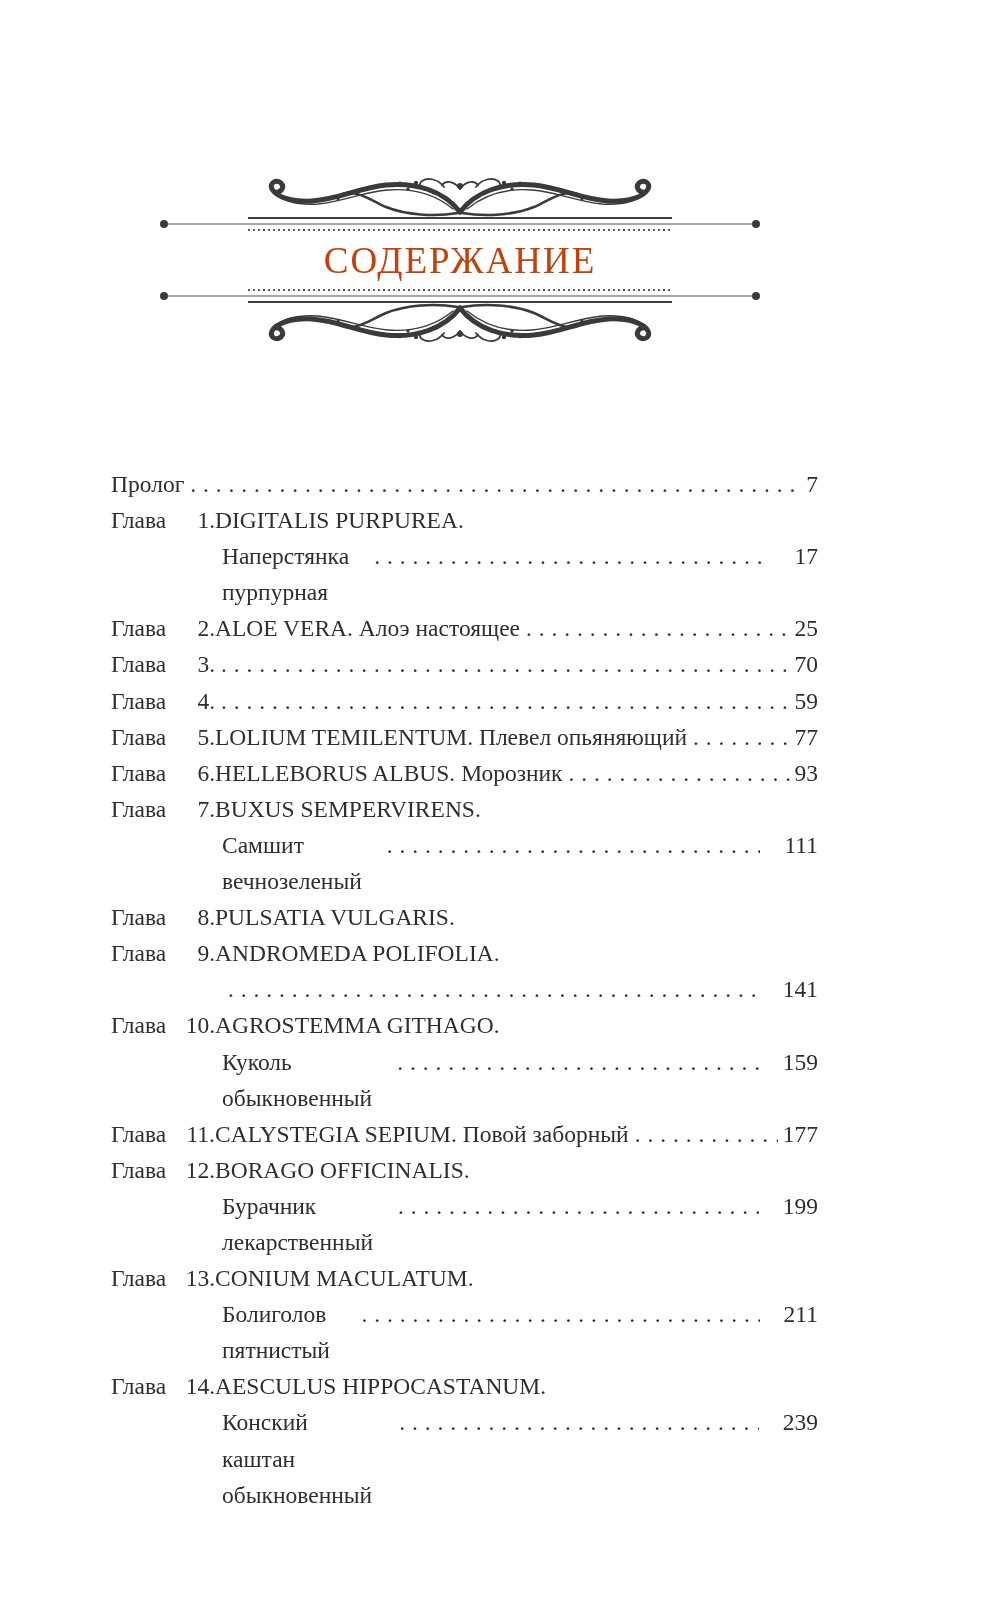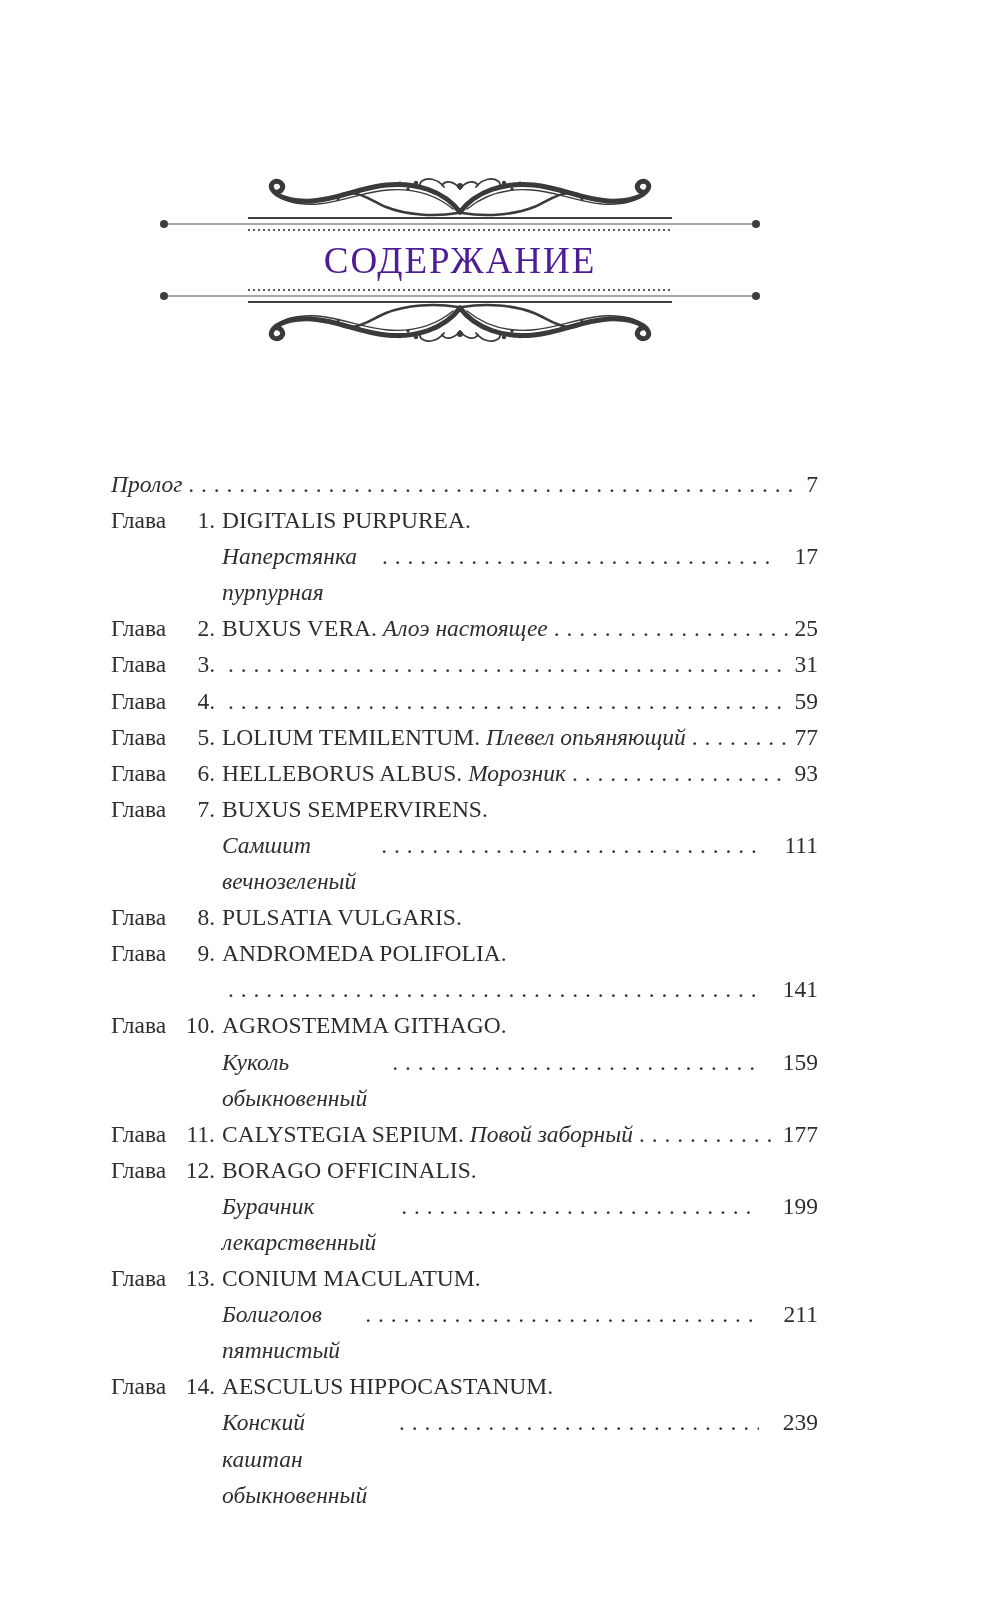--- a/index.html
+++ b/index.html
@@ -13,29 +13,29 @@
   .orn-svg{display:block;width:424px;height:40px;margin:0 auto;}
   .orn-svg.flip{transform:scaleY(-1);}
   .rule-dark{width:424px;height:2px;background:#3f3f3f;margin:0 auto;}
   .rule-gray{position:relative;width:594px;height:2px;background:#a8a8a8;margin:4px 0;}
   .rule-gray .enddot{position:absolute;top:-3px;width:8px;height:8px;border-radius:50%;background:#3c3c3c;}
   .rule-gray .enddot.l{left:-3px;} .rule-gray .enddot.r{right:-3px;}
   .rule-dotted{width:424px;height:2px;margin:3px auto;
     background-image:repeating-linear-gradient(to right,#5a5a5a 0 2px,transparent 2px 5px);}
   h1.toc-title{
     margin:7px 0 5px 0;text-align:center;font-weight:normal;
-    font-size:37px;line-height:46px;letter-spacing:2px;color:#4c1d95;
+    font-size:37px;line-height:46px;letter-spacing:2px;color:#c2410c;
   }
   
   .toc-list{width:707px;margin:123px 0 0 111px;font-size:23.5px;line-height:36.1px;}
   .toc-row{display:flex;align-items:baseline;}
-  .toc-row .c1{flex:0 0 104px;display:flex;justify-content:space-between;margin-right:7px;white-space:nowrap;}
+  .toc-row .c1{flex:0 0 104px;display:flex;justify-content:space-between;white-space:nowrap;}
   .toc-row.cont{padding-left:111px;gap:19px;}
   .txt{white-space:nowrap;}
-  .rus{font-style:italic;}
+  .rus{}
   .leader{flex:1 1 auto;min-width:0;overflow:hidden;white-space:nowrap;padding-left:6px;}
   .leader::after{
     letter-spacing:.5px;
     content:". . . . . . . . . . . . . . . . . . . . . . . . . . . . . . . . . . . . . . . . . . . . . . . . . . . . . . . . . . . .";
   }
   .pg{white-space:nowrap;padding-left:5px;}
 </style>
 </head>
 <body>
 
@@ -107,31 +107,31 @@
     <div class="toc-row cont">
       <span class="rus">Наперстянка пурпурная</span>
       <span class="leader"></span>
       <span class="pg">17</span>
     </div>
     <div class="toc-row">
       <div class="c1">
         <span class="gl">Глава</span>
         <span class="gnum">2.</span>
       </div>
-      <div class="txt"><span class="latin">BUXUS VERA.</span> <span class="rus">Алоэ настоящее</span></div>
+      <div class="txt"><span class="latin">ALOE VERA.</span> <span class="rus">Алоэ настоящее</span></div>
       <span class="leader"></span>
       <span class="pg">25</span>
     </div>
     <div class="toc-row">
       <div class="c1">
         <span class="gl">Глава</span>
         <span class="gnum">3.</span>
       </div>
       <span class="leader"></span>
-      <span class="pg">31</span>
+      <span class="pg">70</span>
     </div>
     <div class="toc-row">
       <div class="c1">
         <span class="gl">Глава</span>
         <span class="gnum">4.</span>
       </div>
       <span class="leader"></span>
       <span class="pg">59</span>
     </div>
     <div class="toc-row">

